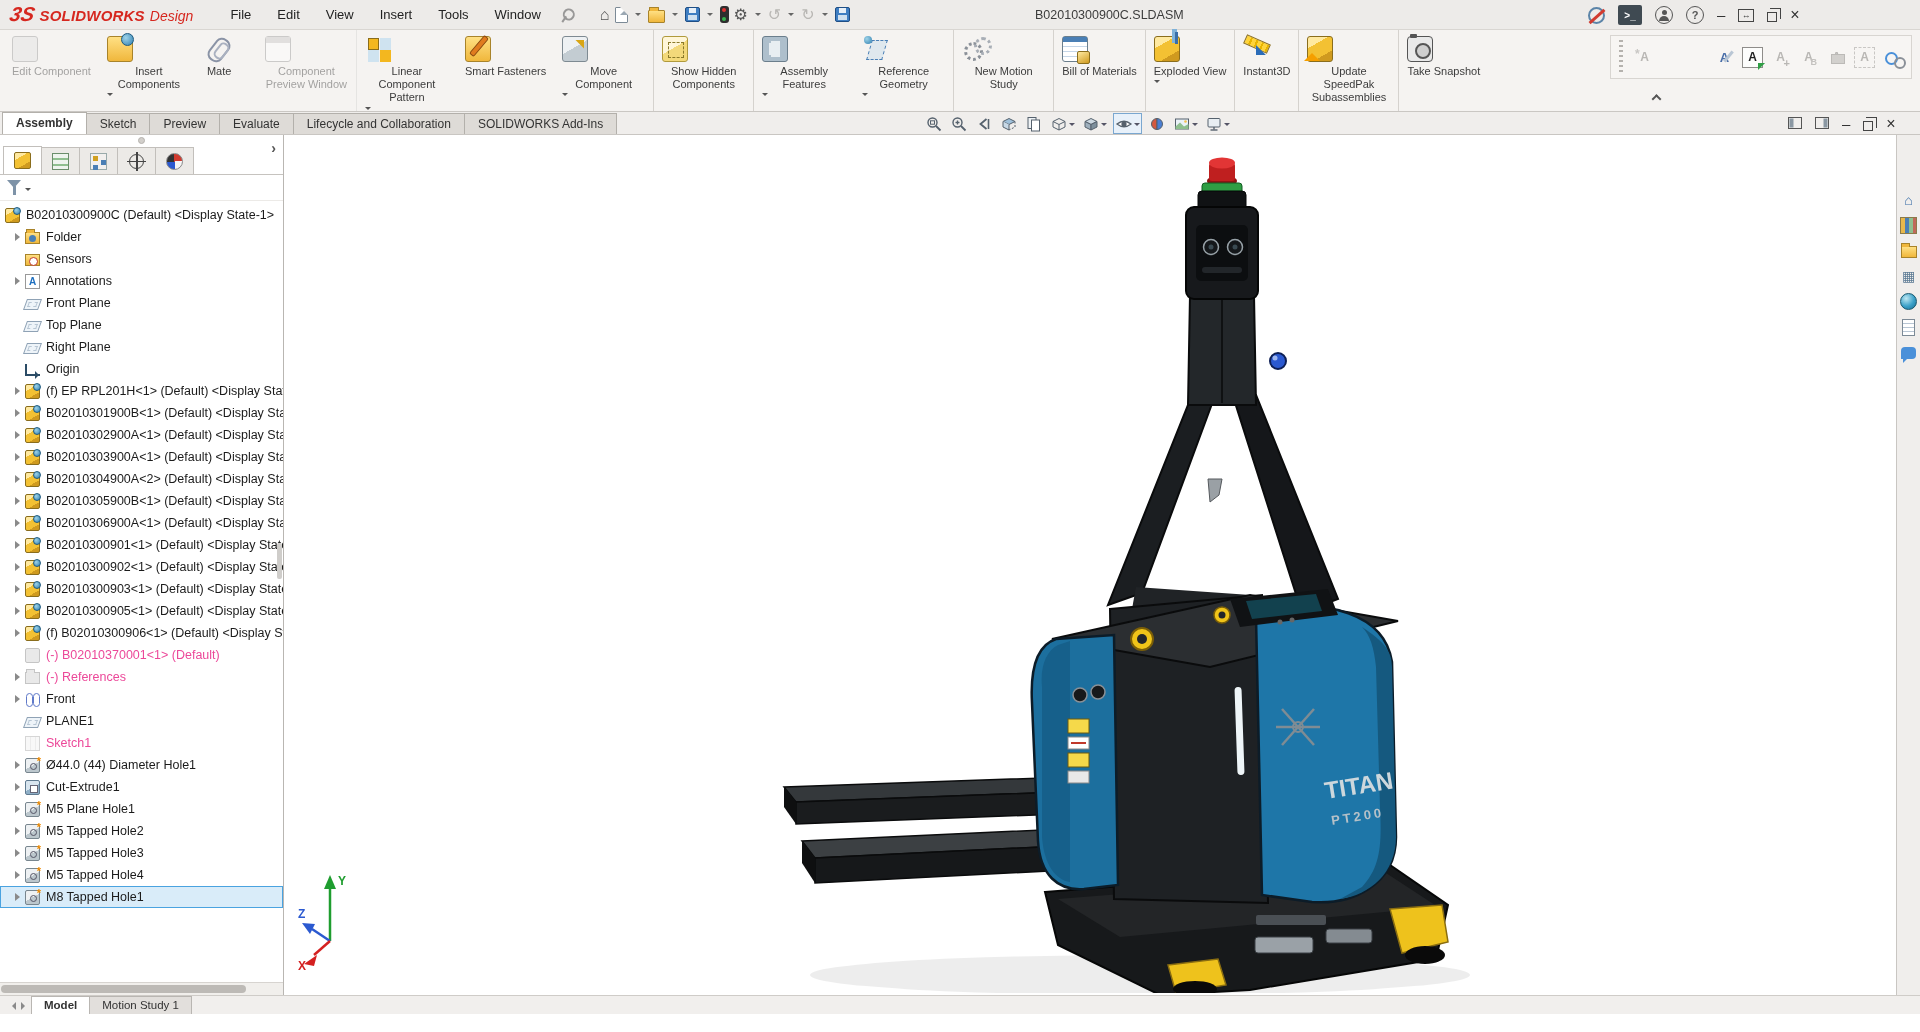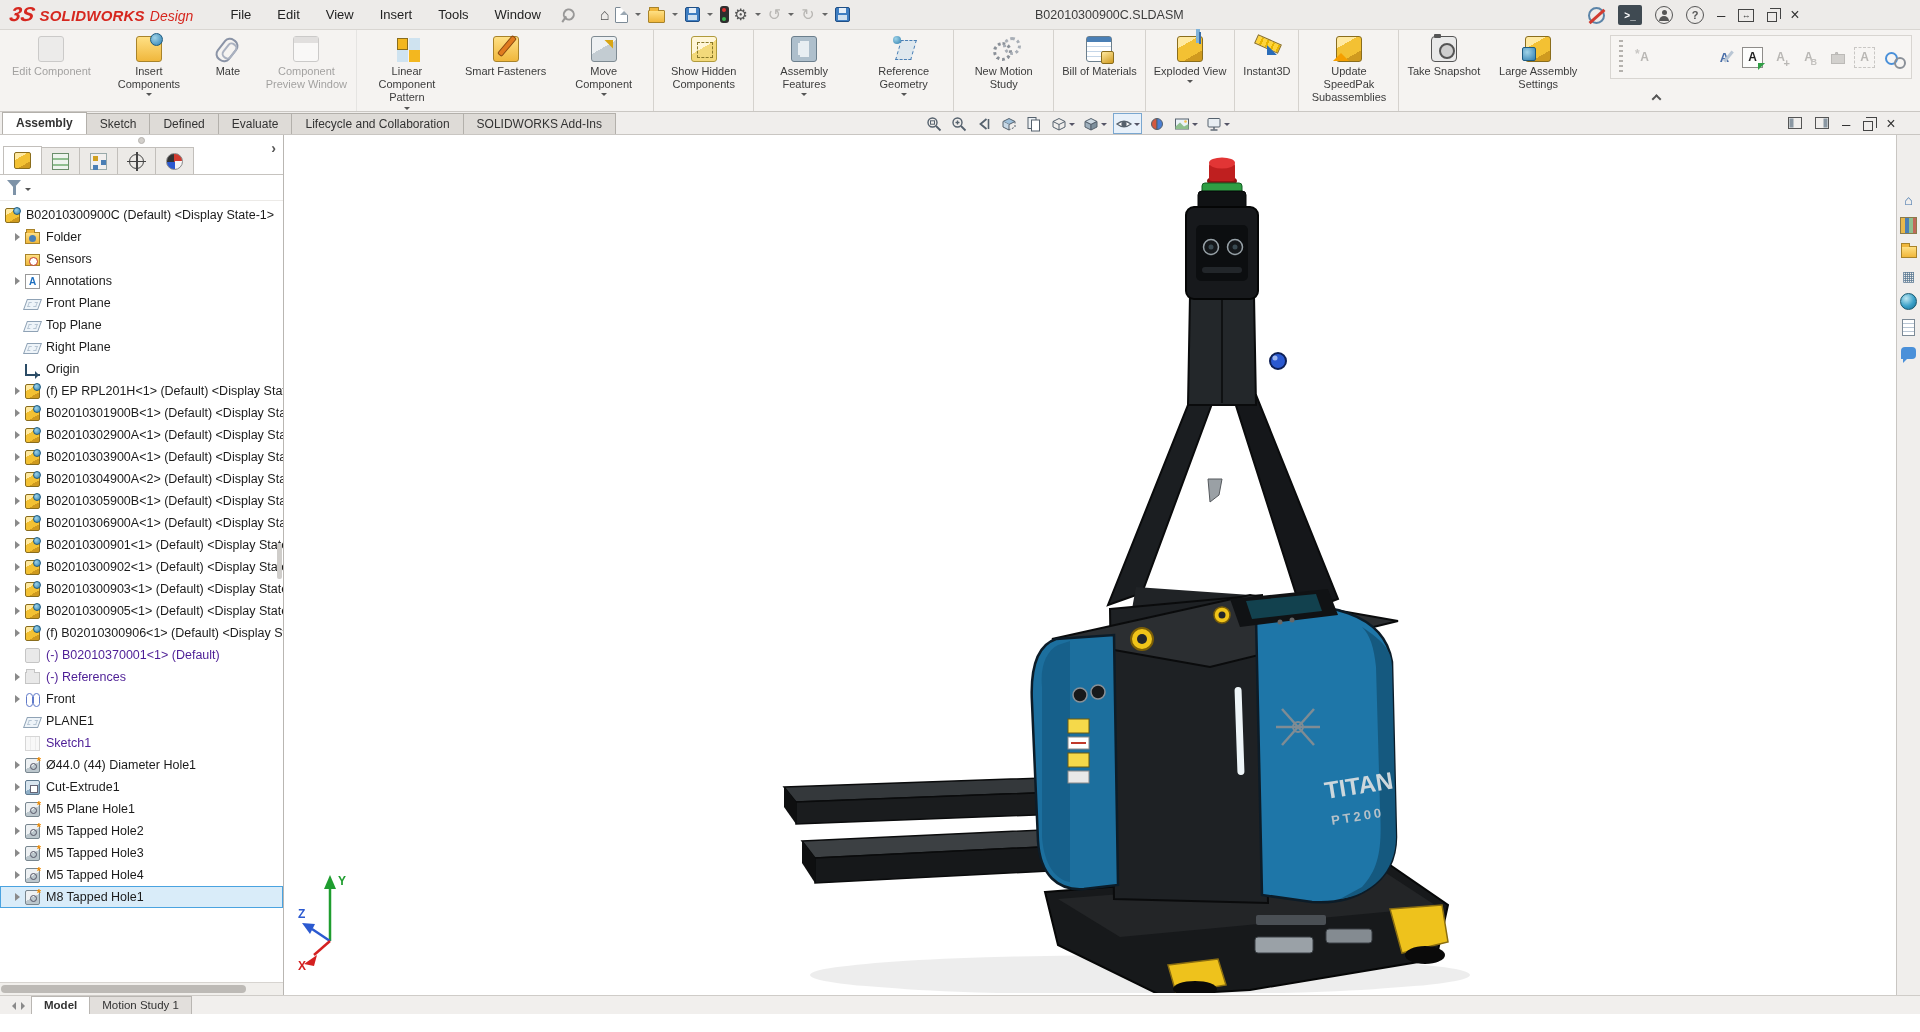--- a/index.html
+++ b/index.html
@@ -42,21 +42,21 @@
   .ic-user::after{content:"";position:absolute;left:3px;top:9px;width:10px;height:5px;border-radius:5px 5px 0 0;background:#555}
   .ic-min{font-size:15px;color:#333;line-height:10px}
   .ic-span{width:16px;height:13px;border:1px solid #444;font-size:9px;display:flex;align-items:center;justify-content:center;color:#444}
   .ic-restore{width:10px;height:10px;border:1px solid #444;position:relative;margin-top:3px}
   .ic-restore::after{content:"";position:absolute;left:2px;top:-5px;width:10px;height:10px;border:1px solid #444;border-left:none;border-bottom:none}
   .ic-close{font-size:16px;color:#333}
 
   
   .ribbon{height:82px;background:#f5f3f1;border-bottom:1px solid #cac7c3;position:relative}
   .ribbon-buttons{display:flex;align-items:stretch;padding-left:4px;height:100%}
-  .rb{display:flex;flex-direction:column;align-items:center;justify-content:flex-start;padding:6px 8px 2px;min-width:58px;max-width:100px;position:relative;background:none;border:none;font-family:inherit}
+  .rb{display:flex;flex-direction:column;align-items:flex-start;justify-content:flex-start;padding:6px 8px 2px;min-width:58px;max-width:100px;position:relative;background:none;border:none;font-family:inherit}
   .rb .rlabel{font-size:11px;line-height:1.2;text-align:center;color:#3c3c3c;margin-top:3px}
   .rb .dd{display:none;width:0;height:0;border:3.5px solid transparent;border-top-color:#555;margin-top:2px}
   .rb.has-dd .dd{display:block}
   .rb.disabled{opacity:.45;filter:grayscale(1)}
   .rb.sep{border-right:1px solid #d5d2ce}
   .rbi{width:26px;height:26px;position:relative;flex:0 0 26px}
   .rbi::before,.rbi::after{content:"";position:absolute}
   [data-ico$="-icon"].rbi{background:linear-gradient(150deg,#ffe9a0 0 30%,#f3c133 30% 72%,#cf9a1f 72%);border:1px solid #8a6d1c;border-radius:3px}
   [data-ico="edit-component-icon"].rbi{background:#e2e2e2;border-color:#9a9a9a}
   [data-ico="insert-components-icon"].rbi{background:linear-gradient(#ffe084,#f0b73c);border-color:#a8832a}
@@ -150,21 +150,21 @@
 
   
   .tree{flex:1;overflow:hidden;position:relative;padding-top:3px}
   .trow{display:flex;align-items:center;height:22px;padding-left:5px;white-space:nowrap;overflow:hidden}
   .trow:not(.root){padding-left:13px}
   .arr{width:12px;flex:0 0 12px;visibility:hidden;position:relative}
   .arr::before{content:"";position:absolute;left:2px;top:-4px;border:4px solid transparent;border-left:5px solid #8a8a8a}
   .has-arrow .arr{visibility:visible}
   .tlabel{font-size:12.5px;color:#1b1b1b;margin-left:6px}
   .trow.selected{background:#d9ecf9;outline:1px solid #4aa3e0;outline-offset:-1px}
-  .trow.gray .tlabel{color:#4c1d95}
+  .trow.gray .tlabel{color:#ec4899}
   .trow.gray .tico{filter:grayscale(1);opacity:.6}
   .tico{width:15px;height:15px;flex:0 0 15px;position:relative}
   .tico::before,.tico::after{content:"";position:absolute}
   [data-ico="assembly-icon"].tico,[data-ico="assembly-root-icon"].tico{background:linear-gradient(150deg,#ffe9a0 0 30%,#f3c133 30% 72%,#cf9a1f 72%);border:1px solid #8a6d1c;border-radius:2px}
   [data-ico="assembly-icon"].tico::after,[data-ico="assembly-root-icon"].tico::after{right:-2px;top:-2px;width:6px;height:6px;background:radial-gradient(circle at 35% 35%,#9fd3e8,#2f7fb0);border-radius:50%;border:1px solid #1d5a80}
   [data-ico="part-gray-icon"].tico{background:#dcdcdc;border:1px solid #a0a0a0;border-radius:2px}
   [data-ico="folder-icon"].tico{background:linear-gradient(#ffe084,#f0b73c);border:1px solid #a8832a;margin-top:2px;height:12px}
   [data-ico="folder-icon"].tico::before{left:0;top:-4px;width:7px;height:3px;background:#f0b73c;border:1px solid #a8832a;border-bottom:none}
   [data-ico="folder-icon"].tico::after{left:3px;top:2px;width:7px;height:7px;border-radius:50%;background:#4a7fb5}
   [data-ico="folder-gray-icon"].tico{background:#dcdcdc;border:1px solid #a0a0a0;margin-top:2px;height:12px}
@@ -370,25 +370,20 @@
           <span class="rlabel">Update SpeedPak Subassemblies</span>
 
         </button>
 
         <button class="rb" title="Take Snapshot">
           <span class="rbi" data-ico="take-snapshot-icon"></span>
           <span class="rlabel">Take Snapshot</span>
 
         </button>
 
-        <button class="rb" title="Large Assembly Settings">
-          <span class="rbi" data-ico="large-assembly-settings-icon"></span>
-          <span class="rlabel">Large Assembly Settings</span>
-
-        </button>
       </div>
     <div class="anno">
       <span class="handle"></span>
       <span class="aic star">A</span>
       <span class="aic pencil">A</span>
       <span class="aic active">A</span>
       <span class="aic plus">A</span>
       <span class="aic ab">A</span>
       <span class="aic print">A</span>
       <span class="aic dashed">A</span>
@@ -397,21 +392,21 @@
     <span class="ribbon-collapse">
         <i></i>
       </span>
   </div>
 
   <div class="tabrow">
     <div class="cmd-tabs">
 
     <span class="ctab active">Assembly</span>
         <span class="ctab">Sketch</span>
-        <span class="ctab">Defined</span>
+        <span class="ctab">Preview</span>
         <span class="ctab">Evaluate</span>
         <span class="ctab">Lifecycle and Collaboration</span>
         <span class="ctab">SOLIDWORKS Add-Ins</span>
       </div>
     <div class="headsup">
       <span class="hic">
           <svg width="18" height="18">
             <circle cx="7.5" cy="7.5" r="4.5" fill="none" stroke="#55616d" stroke-width="1.4"></circle>
             <rect x="5.5" y="5.8" width="4" height="3.4" fill="none" stroke="#55616d"></rect>
             <line x1="11" y1="11" x2="15.5" y2="15.5" stroke="#55616d" stroke-width="1.8"></line>

